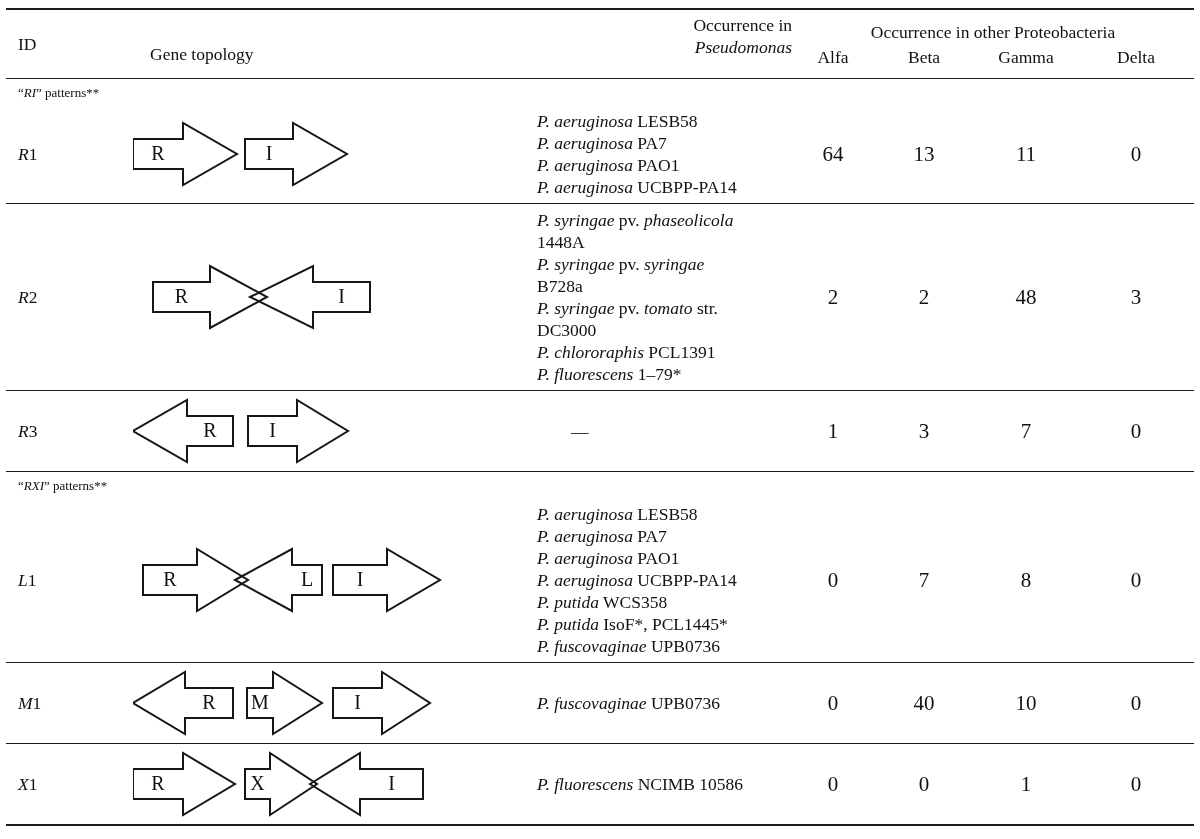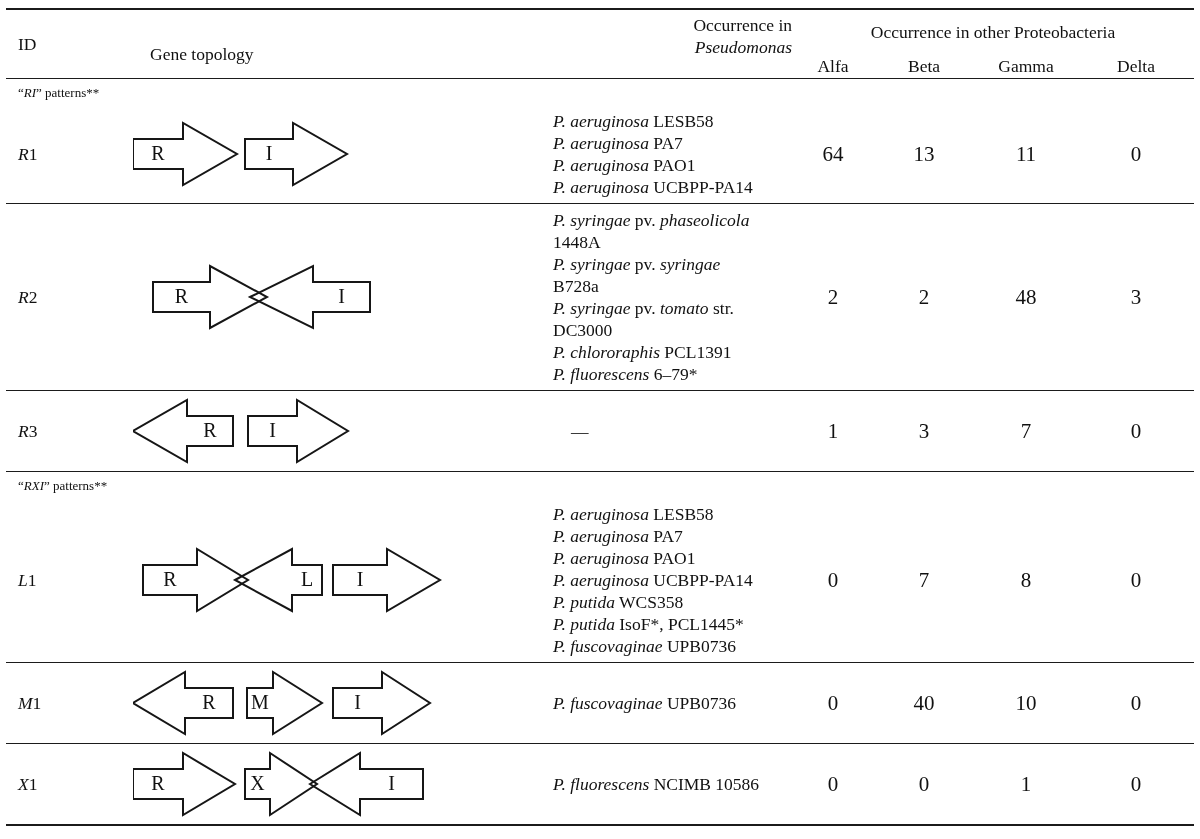--- a/index.html
+++ b/index.html
@@ -24,35 +24,35 @@
     height:68px;
     border-bottom:1.6px solid var(--rule);
     font-size:17.5px;
   }
   .hcell{display:flex;align-items:center;}
   .id-h{padding-left:12px;}
   .topo-h{padding-left:17px;margin-top:20px;}
   .pseudo-h{flex-direction:column;align-items:flex-end;justify-content:flex-start;padding-top:5px;line-height:21.5px;}
   .other-block{grid-column:4 / span 4;display:flex;flex-direction:column;font-family:Liberation Serif, serif;}
   .other-title{text-align:center;padding-top:11px;line-height:23px;}
-  .sub-row{display:grid;grid-template-columns:82px 100px 104px 116px;margin-top:12px;}
+  .sub-row{display:grid;grid-template-columns:82px 100px 104px 116px;margin-top:3px;}
   .sub{text-align:center;}
   .section-row{padding:3px 0 2px 12px;font-size:13px;line-height:21px;}
   .row{
     display:grid;
     grid-template-columns:var(--cols);
     min-height:80px;
     border-bottom:1.6px solid var(--rule);
   }
   .table-section:last-child .row:last-child{border-bottom:none;}
   .cell{display:flex;align-items:center;}
   .id-cell{padding-left:12px;font-size:17.5px;}
   .topo-cell{overflow:hidden;}
   .species-cell{flex-direction:column;align-items:flex-start;justify-content:center;padding:5px 6px 5px 0;font-size:17.5px;}
-  .species-line{line-height:22px;white-space:nowrap;margin-left:16px;}
+  .species-line{line-height:22px;white-space:nowrap;}
   .species-line.dash{margin-left:34px;}
   .val-cell{justify-content:center;font-size:21px;}
   .it{font-style:italic;}
   .arrow-shape{fill:none;stroke:#161616;stroke-width:2;stroke-linejoin:miter;}
   text.arrow-label{font-size:20px;font-family:"Liberation Serif","DejaVu Serif",serif;text-anchor:middle;fill:#111111;}
 </style>
 </head>
 <body>
 
 <div class="table">
@@ -114,21 +114,21 @@
             </svg>
           </div>
           <div class="cell species-cell">
             <div class="species-line"><span class="it">P. syringae</span><span> pv. </span><span class="it">phaseolicola</span></div>
             <div class="species-line"><span>1448A</span></div>
             <div class="species-line"><span class="it">P. syringae</span><span> pv. </span><span class="it">syringae</span></div>
             <div class="species-line"><span>B728a</span></div>
             <div class="species-line"><span class="it">P. syringae</span><span> pv. </span><span class="it">tomato</span><span> str.</span></div>
             <div class="species-line"><span>DC3000</span></div>
             <div class="species-line"><span class="it">P. chlororaphis</span><span> PCL1391</span></div>
-            <div class="species-line"><span class="it">P. fluorescens</span><span> 6–79*</span></div>
+            <div class="species-line"><span class="it">P. fluorescens</span><span> 1–79*</span></div>
           </div>
           <div class="cell val-cell">2</div>
           <div class="cell val-cell">2</div>
           <div class="cell val-cell">48</div>
           <div class="cell val-cell">3</div>
         </div>
         <div class="row">
           <div class="cell id-cell">
             <span class="it">R</span>
             <span>3</span>

